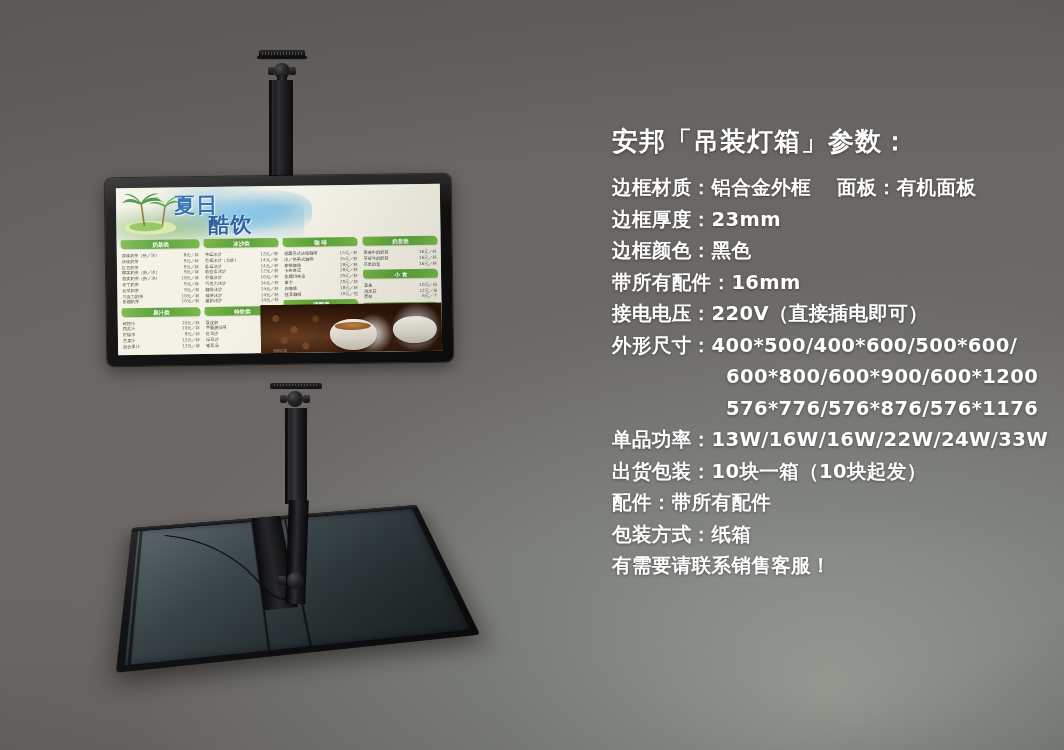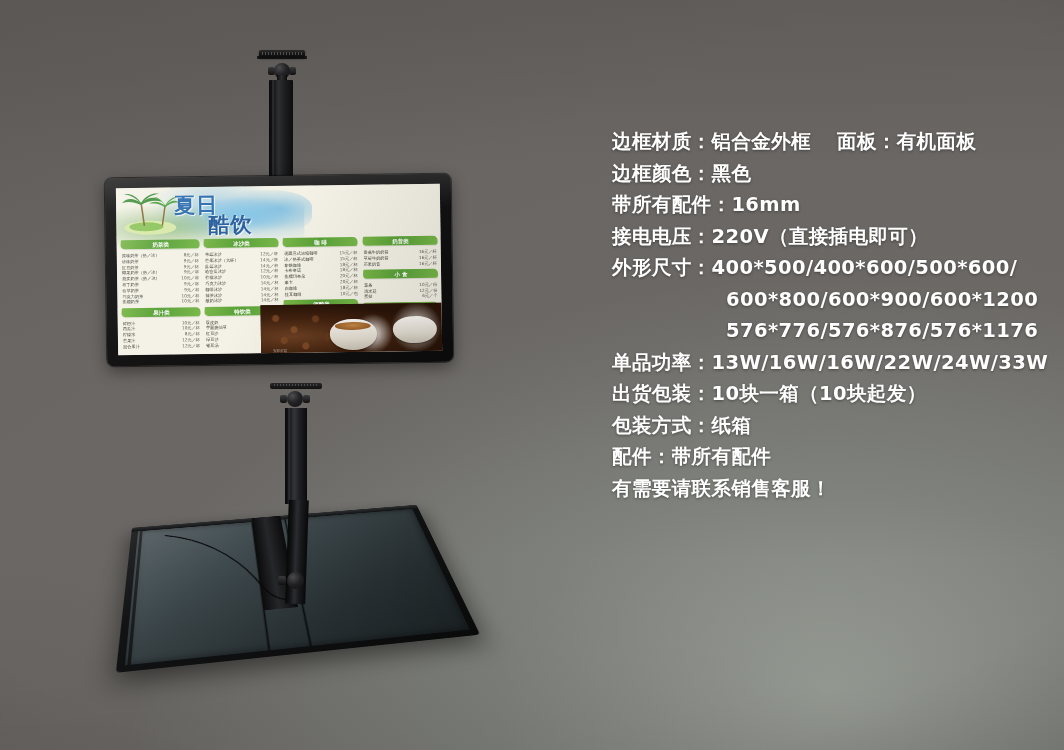--- a/index.html
+++ b/index.html
@@ -707,29 +707,31 @@
     </div>
   </div>
 
   <div class="pole-low"></div>
   <div class="knuckle-low">
     <div class="boltL"></div>
     <div class="ball"></div>
   </div>
 
   <div class="spec-block">
+    <div class="spec-title">安邦「吊装灯箱」参数：</div>
     <div id="spec-lines">
         <div class="spec-line">边框材质：铝合金外框<span class="gap"></span>面板：有机面板</div>
+        <div class="spec-line">边框厚度：23mm</div>
         <div class="spec-line">边框颜色：黑色</div>
         <div class="spec-line">带所有配件：16mm</div>
         <div class="spec-line">接电电压：220V（直接插电即可）</div>
         <div class="spec-line">外形尺寸：400*500/400*600/500*600/</div>
         <div class="spec-line cont">600*800/600*900/600*1200</div>
         <div class="spec-line cont">576*776/576*876/576*1176</div>
         <div class="spec-line">单品功率：13W/16W/16W/22W/24W/33W</div>
         <div class="spec-line">出货包装：10块一箱（10块起发）</div>
+        <div class="spec-line">配件：带所有配件</div>
         <div class="spec-line">包装方式：纸箱</div>
-        <div class="spec-line">配件：带所有配件</div>
       </div>
     <div class="spec-line">有需要请联系销售客服！</div>
   </div>
 
 </div>
 
 </body></html>

